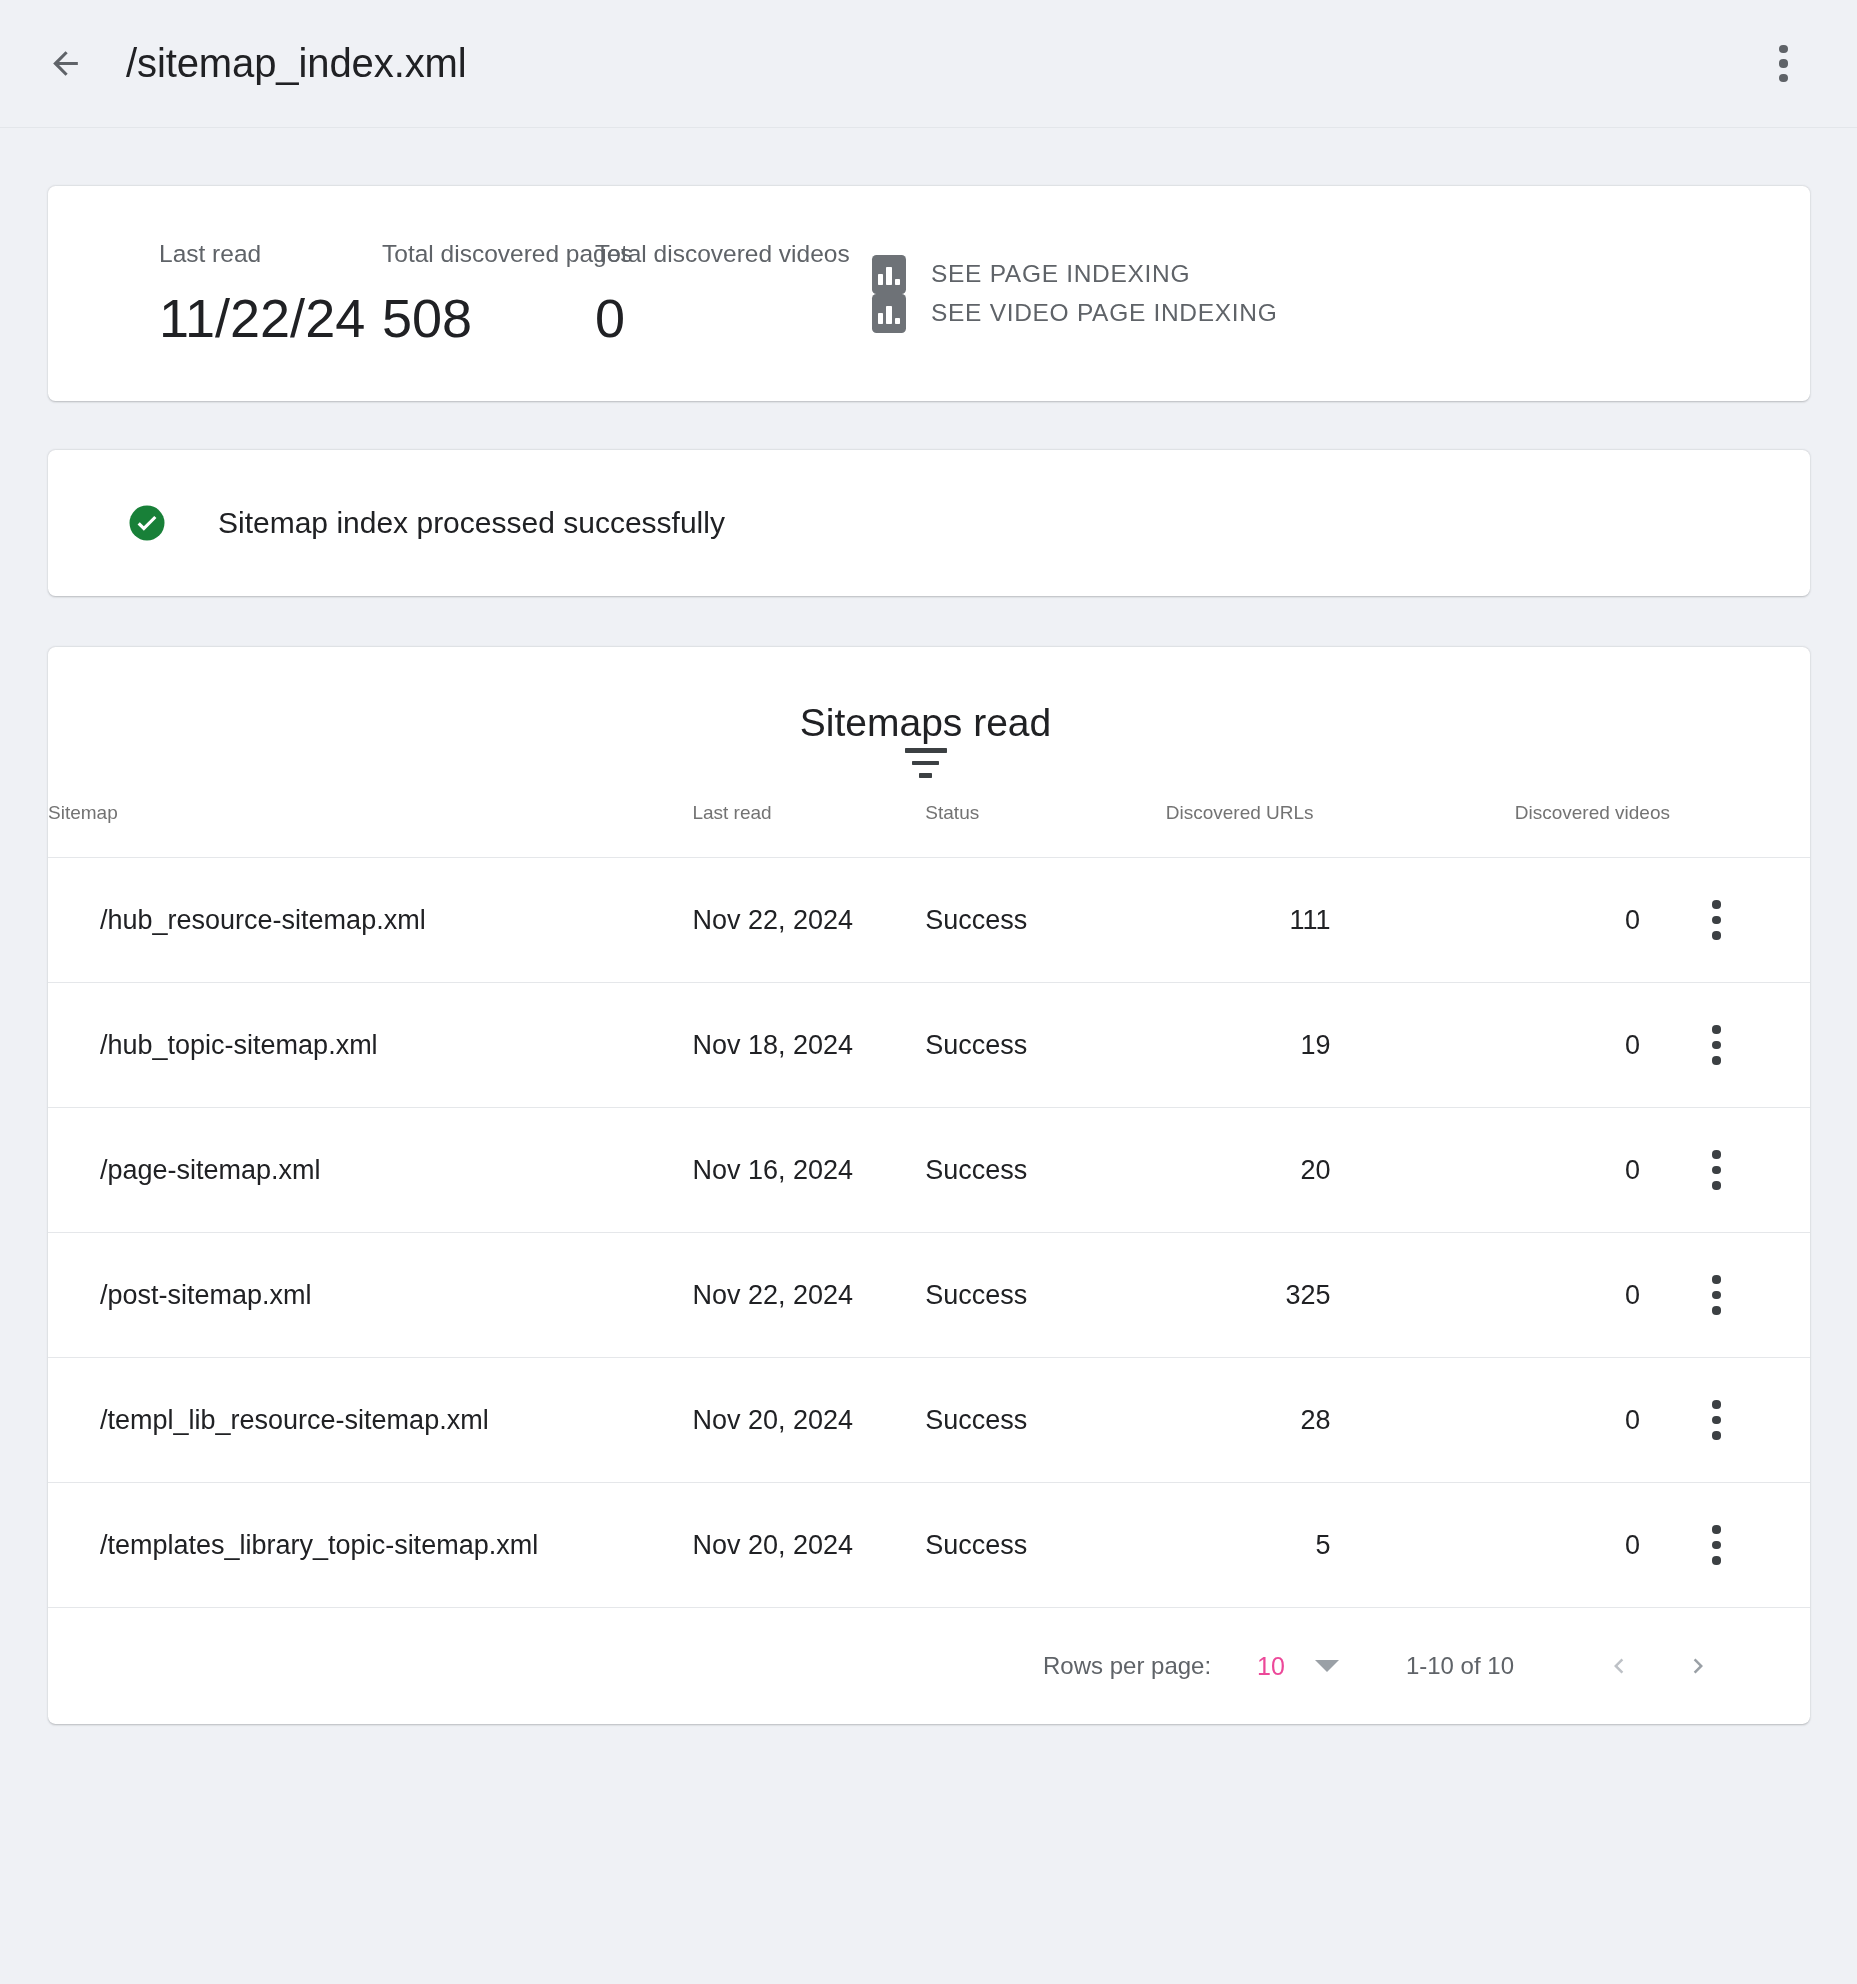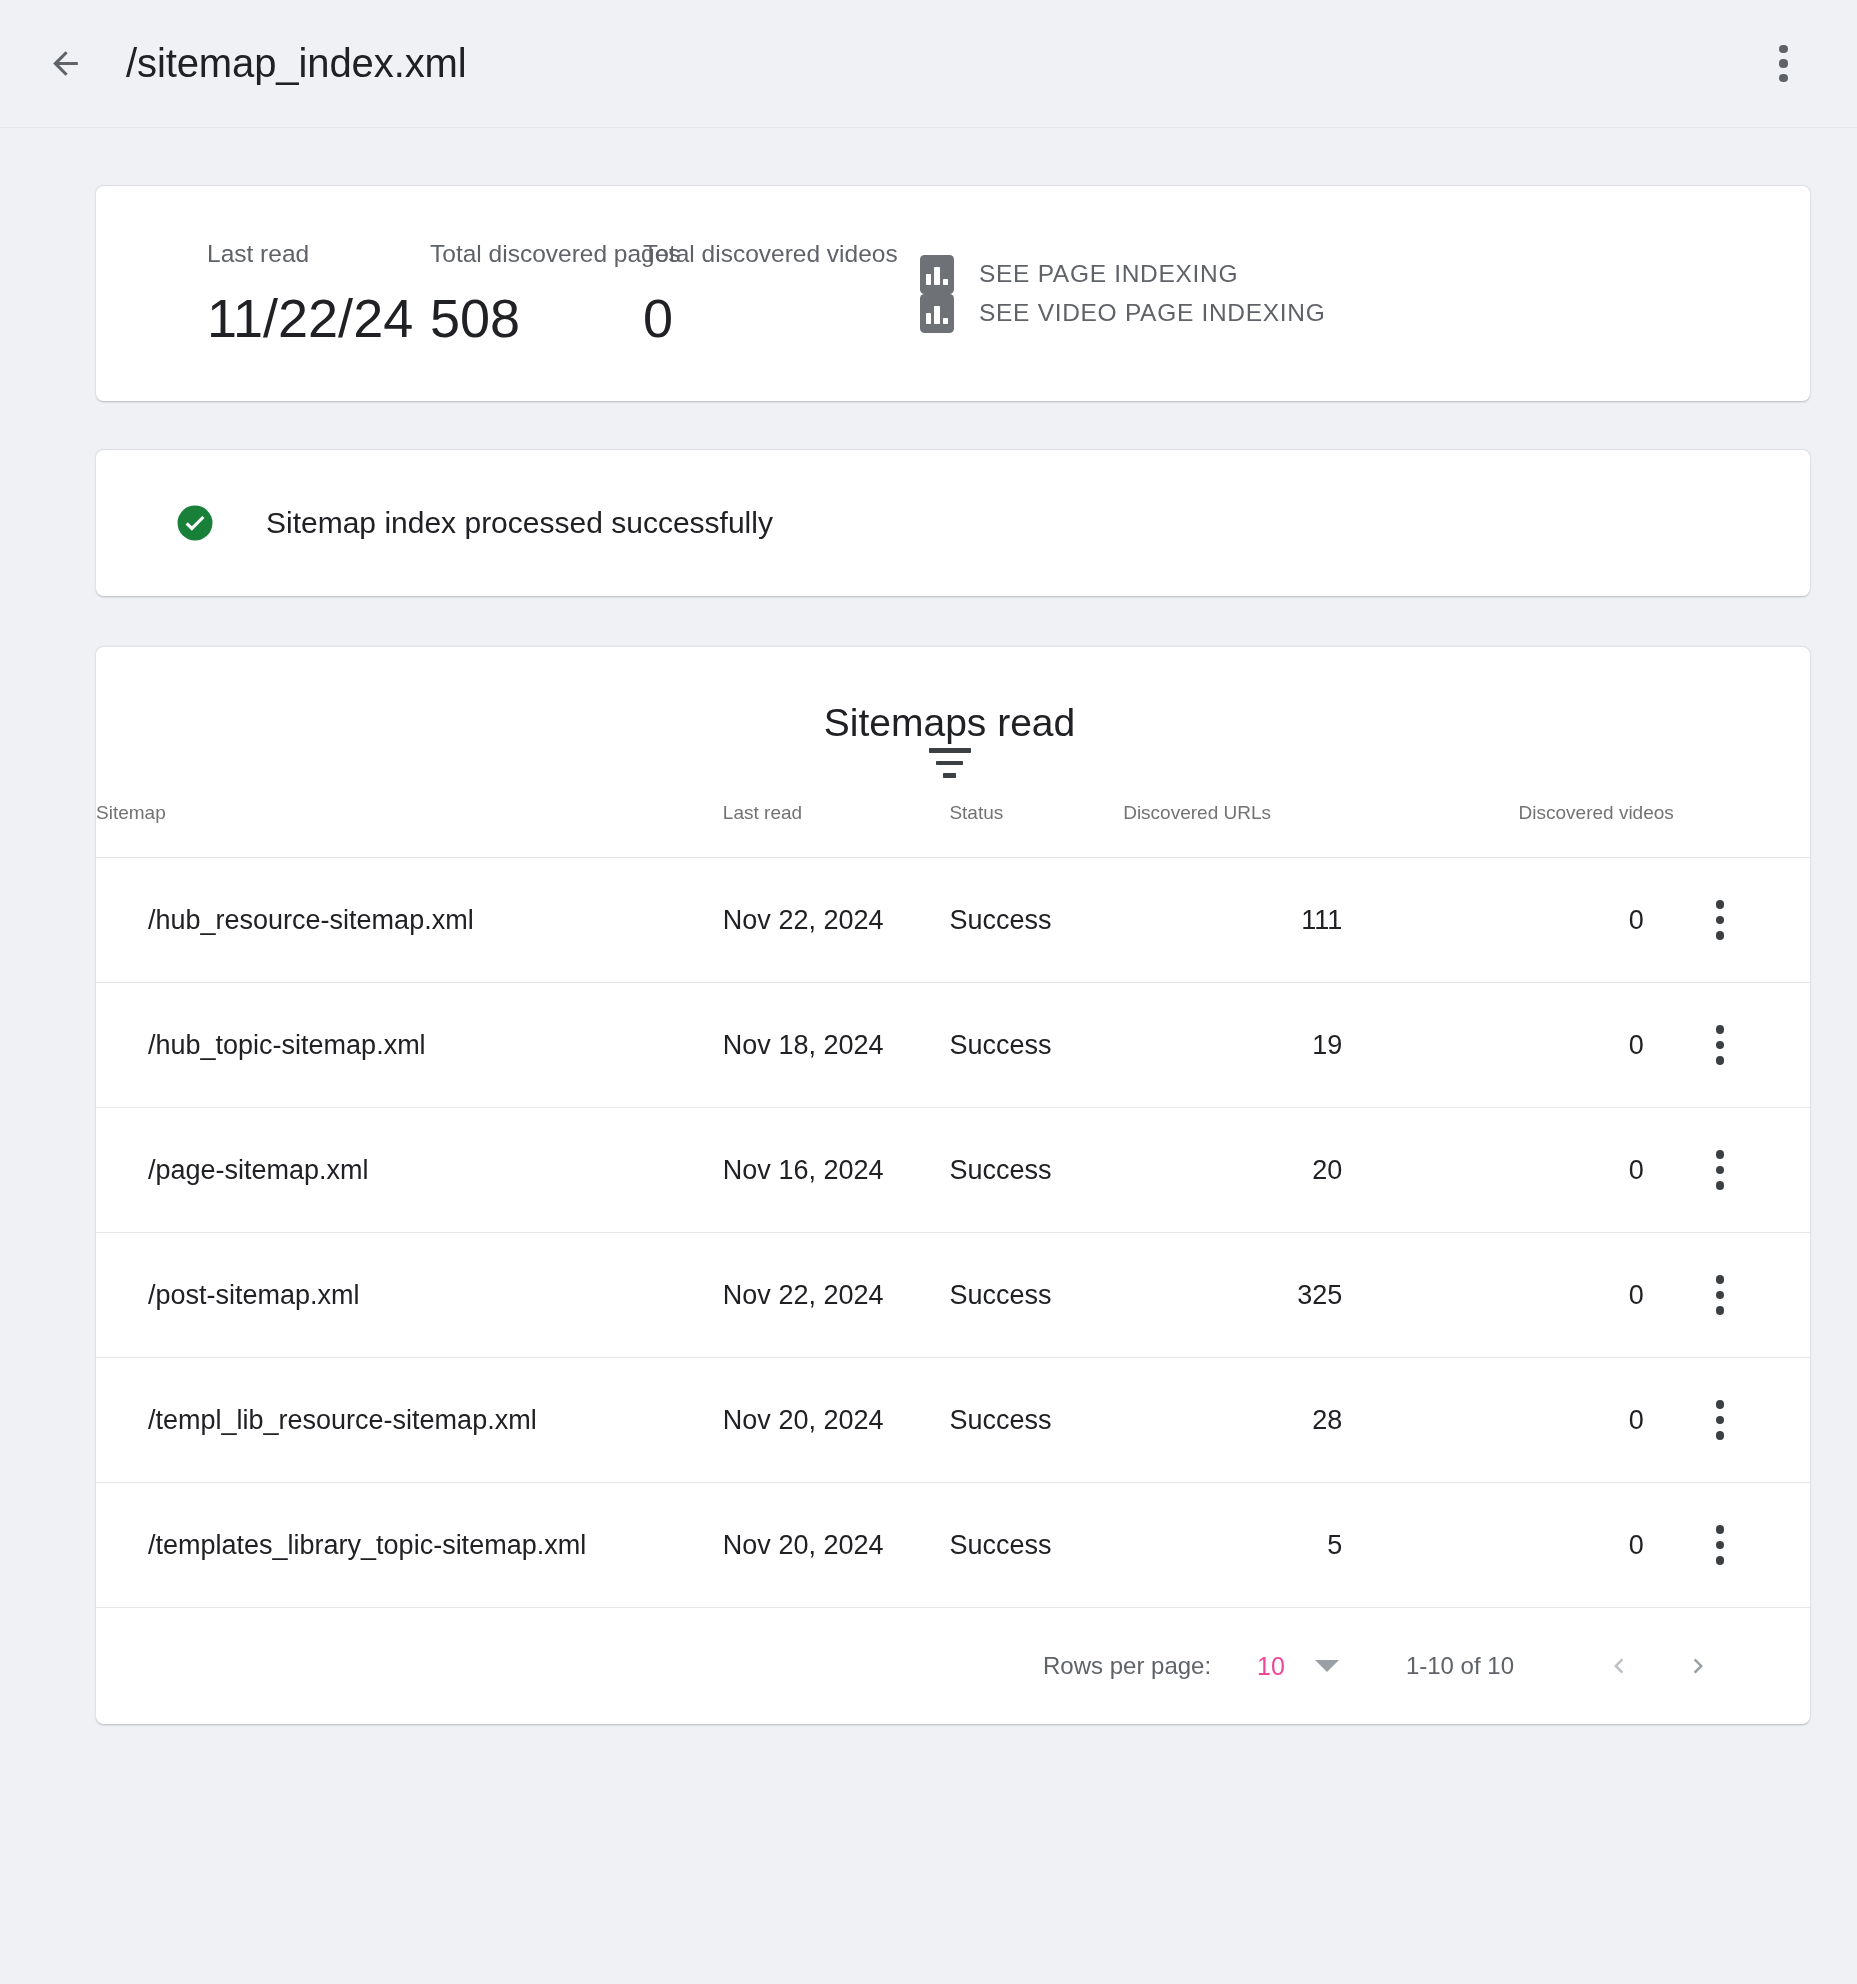--- a/index.html
+++ b/index.html
@@ -77,21 +77,20 @@
   }
   .appbar-more i {
     display:block; width: 8.2px; height: 8.2px;
     border-radius: 50%; background: #5f6368;
   }
 
   
   .content {
     position: relative;
     padding: 0 48px;
-    margin-left: 48px;
   }
 
   .stub-line {
     position: absolute;
     left: 1397px;
     top: 47px;
     width: 74px;
     height: 1.5px;
     background: #c4c9d0;
   }
@@ -241,21 +240,21 @@
   .col-menu     { width: 134px; }
 
   table.sitemaps thead th {
     font-size: 19px;
     color: #737373;
     font-weight: 400;
     padding: 21px 0 33px 0;
     border-bottom: 1.5px solid #e5e7ea;
   }
   thead th.col-sitemap  { padding-left: 52px; }
-  thead th.col-urls     { text-align: left; padding-right: 45px; }
+  thead th.col-urls     { text-align: center; padding-right: 45px; }
   thead th.col-videos   { text-align: right; padding-right: 30px; }
 
   table.sitemaps tbody td {
     font-size: 27px;
     color: #202124;
     font-weight: 400;
     height: 125px;
     border-bottom: 1.5px solid #e5e7ea;
   }
   tbody td.c-sitemap  { padding-left: 52px; }

